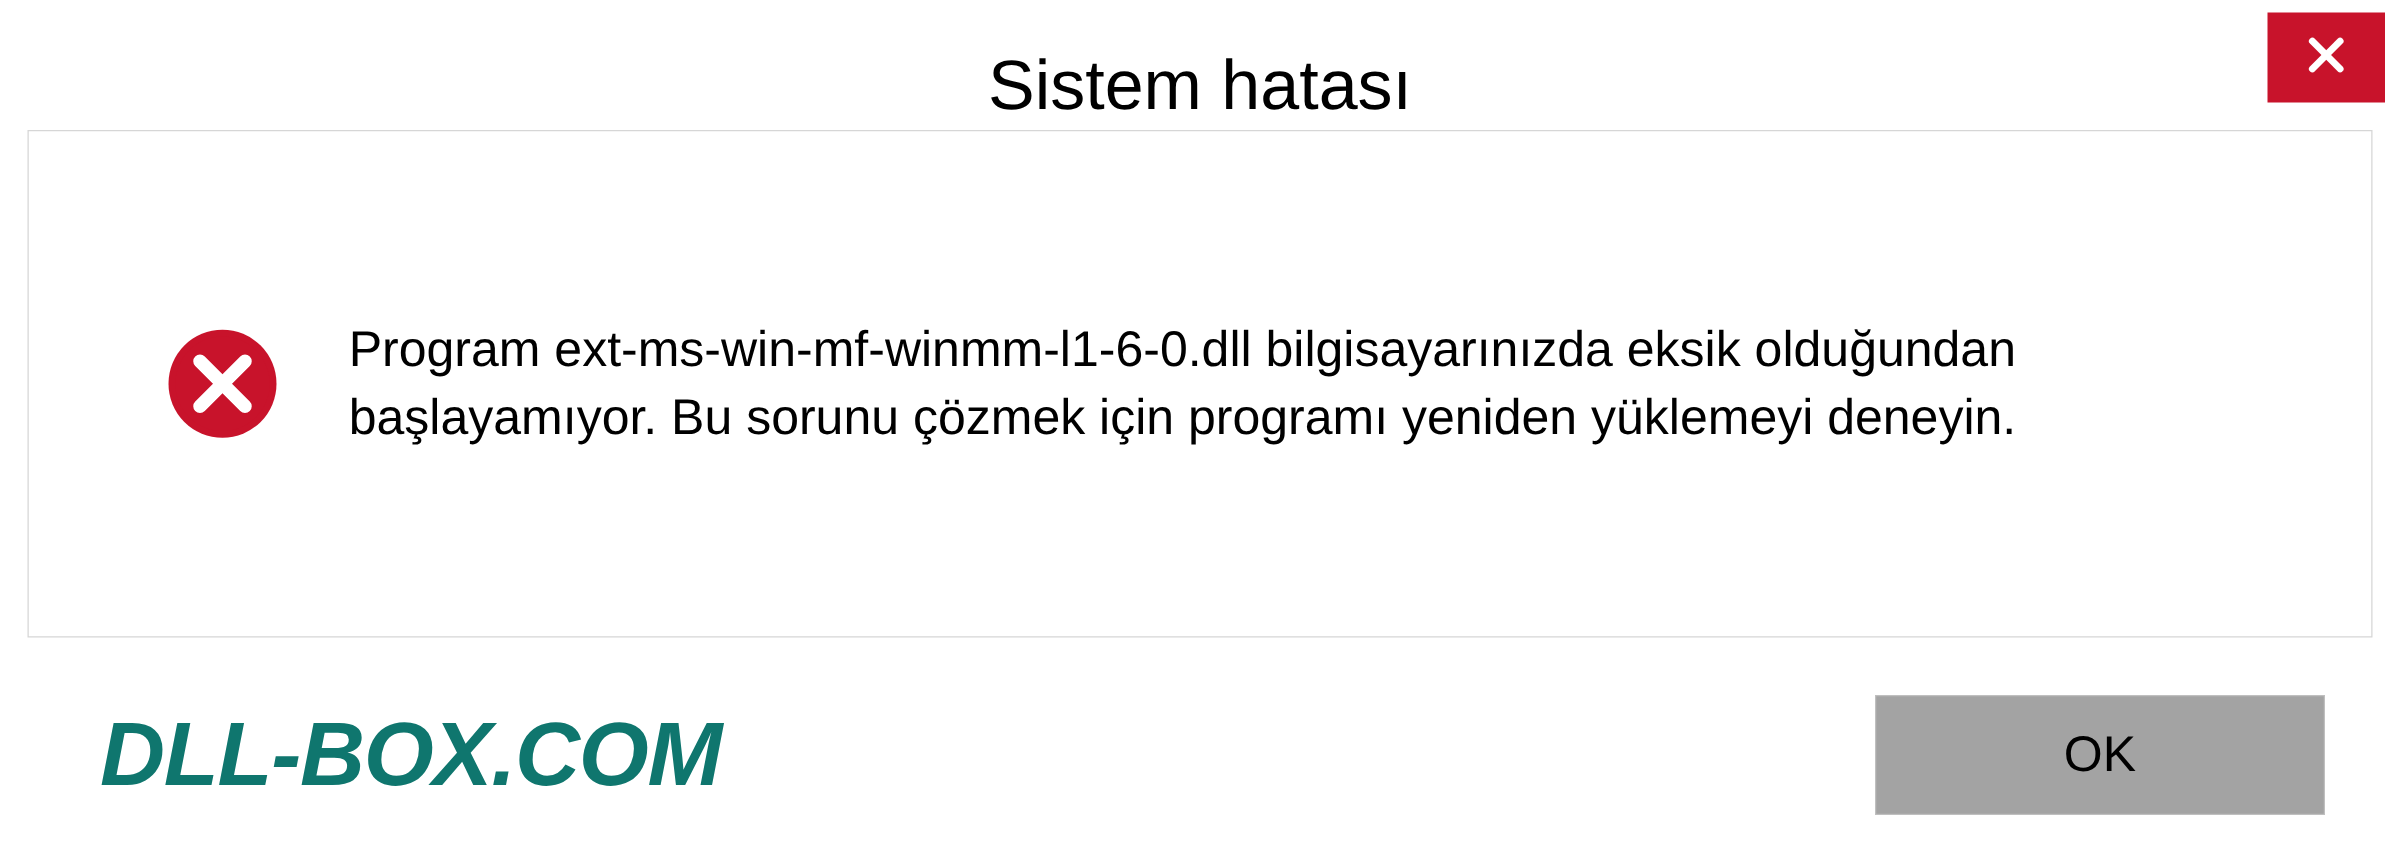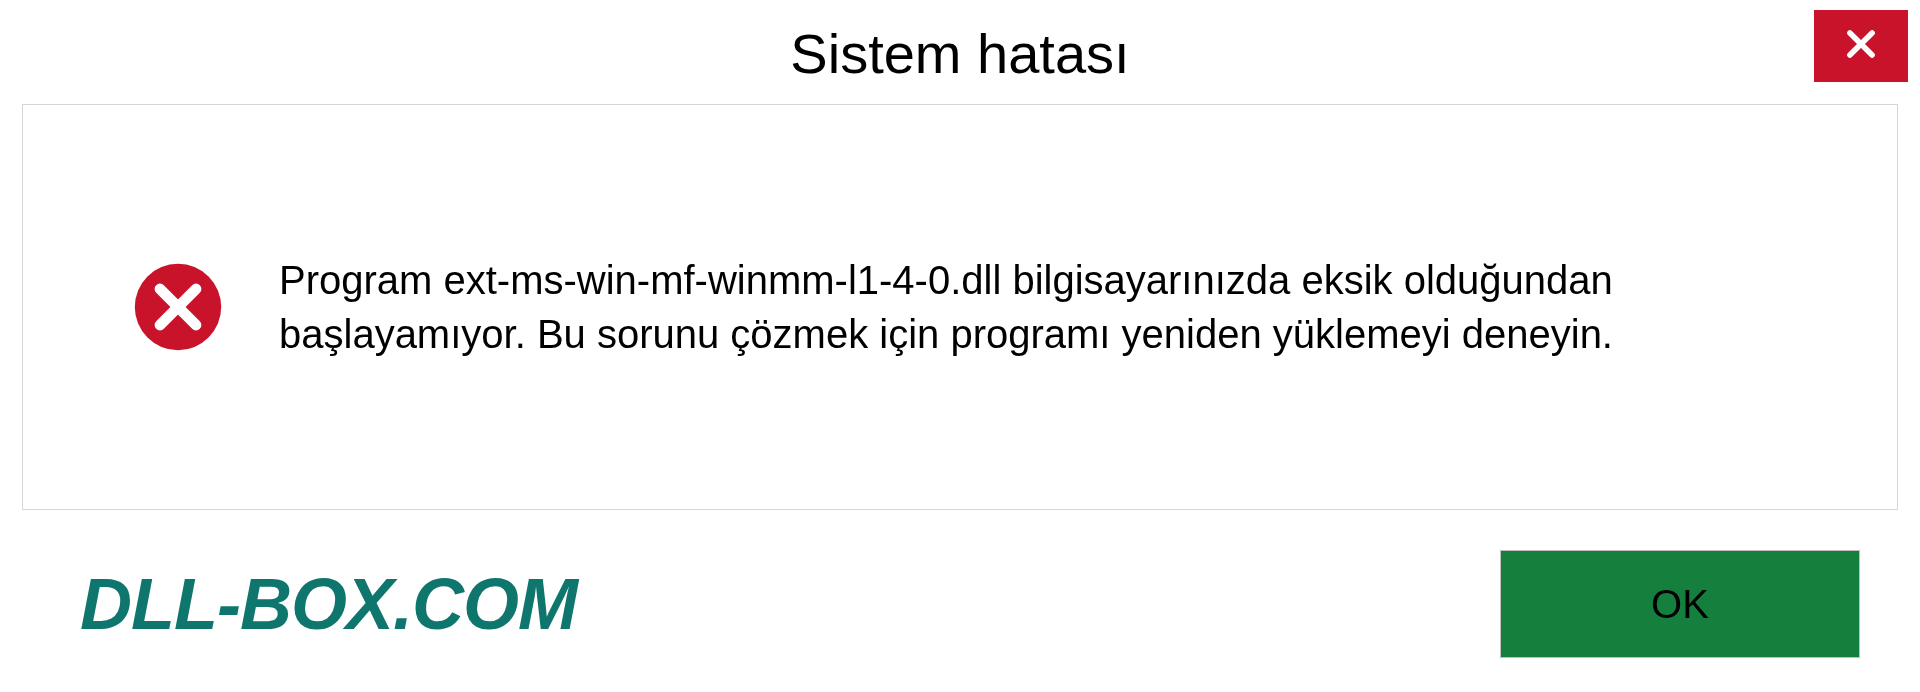--- a/index.html
+++ b/index.html
@@ -10,21 +10,21 @@
     body {
       width: 1920px;
       height: 692px;
       background: #ffffff;
       font-family: "Segoe UI", Tahoma, Arial, sans-serif;
       position: relative;
       overflow: hidden;
     }
     .titlebar {
       display: flex;
-      align-items: center;
+      align-items: flex-end;
       justify-content: center;
       height: 100px;
       position: relative;
       padding-top: 6px;
     }
     .title {
       font-size: 56px;
       font-weight: 400;
       color: #000000;
       letter-spacing: 0px;
@@ -84,22 +84,22 @@
     .watermark {
       font-size: 72px;
       font-weight: 800;
       color: #0f766e;
       font-style: italic;
       letter-spacing: -1px;
       font-family: Arial, sans-serif;
     }
     .ok-button {
       width: 360px;
-      height: 108px;
-      background: #15803d;
+      height: 96px;
+      background: #a3a3a3;
       border: 1px solid #bfbfbf;
       font-size: 40px;
       color: #000000;
       display: flex;
       align-items: center;
       justify-content: center;
       cursor: pointer;
       font-family: "Segoe UI", Tahoma, Arial, sans-serif;
     }
   </style>
@@ -120,19 +120,19 @@
 
 <div class="content-panel">
   <div class="error-icon">
     <svg viewBox="0 0 100 100">
       <circle cx="50" cy="50" r="48" fill="#c8132b"></circle>
       <circle cx="50" cy="50" r="42" fill="#c8132b" stroke="#ffffff" stroke-width="0"></circle>
       <line x1="30" y1="30" x2="70" y2="70" stroke="#ffffff" stroke-width="12" stroke-linecap="round"></line>
       <line x1="70" y1="30" x2="30" y2="70" stroke="#ffffff" stroke-width="12" stroke-linecap="round"></line>
     </svg>
   </div>
-  <div class="message">Program ext-ms-win-mf-winmm-l1-4-0.dll bilgisayarınızda eksik olduğundan başlayamıyor. Bu sorunu çözmek için programı yeniden yüklemeyi deneyin.</div>
+  <div class="message">Program ext-ms-win-mf-winmm-l1-6-0.dll bilgisayarınızda eksik olduğundan başlayamıyor. Bu sorunu çözmek için programı yeniden yüklemeyi deneyin.</div>
 </div>
 
 <div class="bottom-bar">
   <div class="watermark">DLL-BOX.COM</div>
   <div class="ok-button">OK</div>
 </div>
 
 </body></html>

